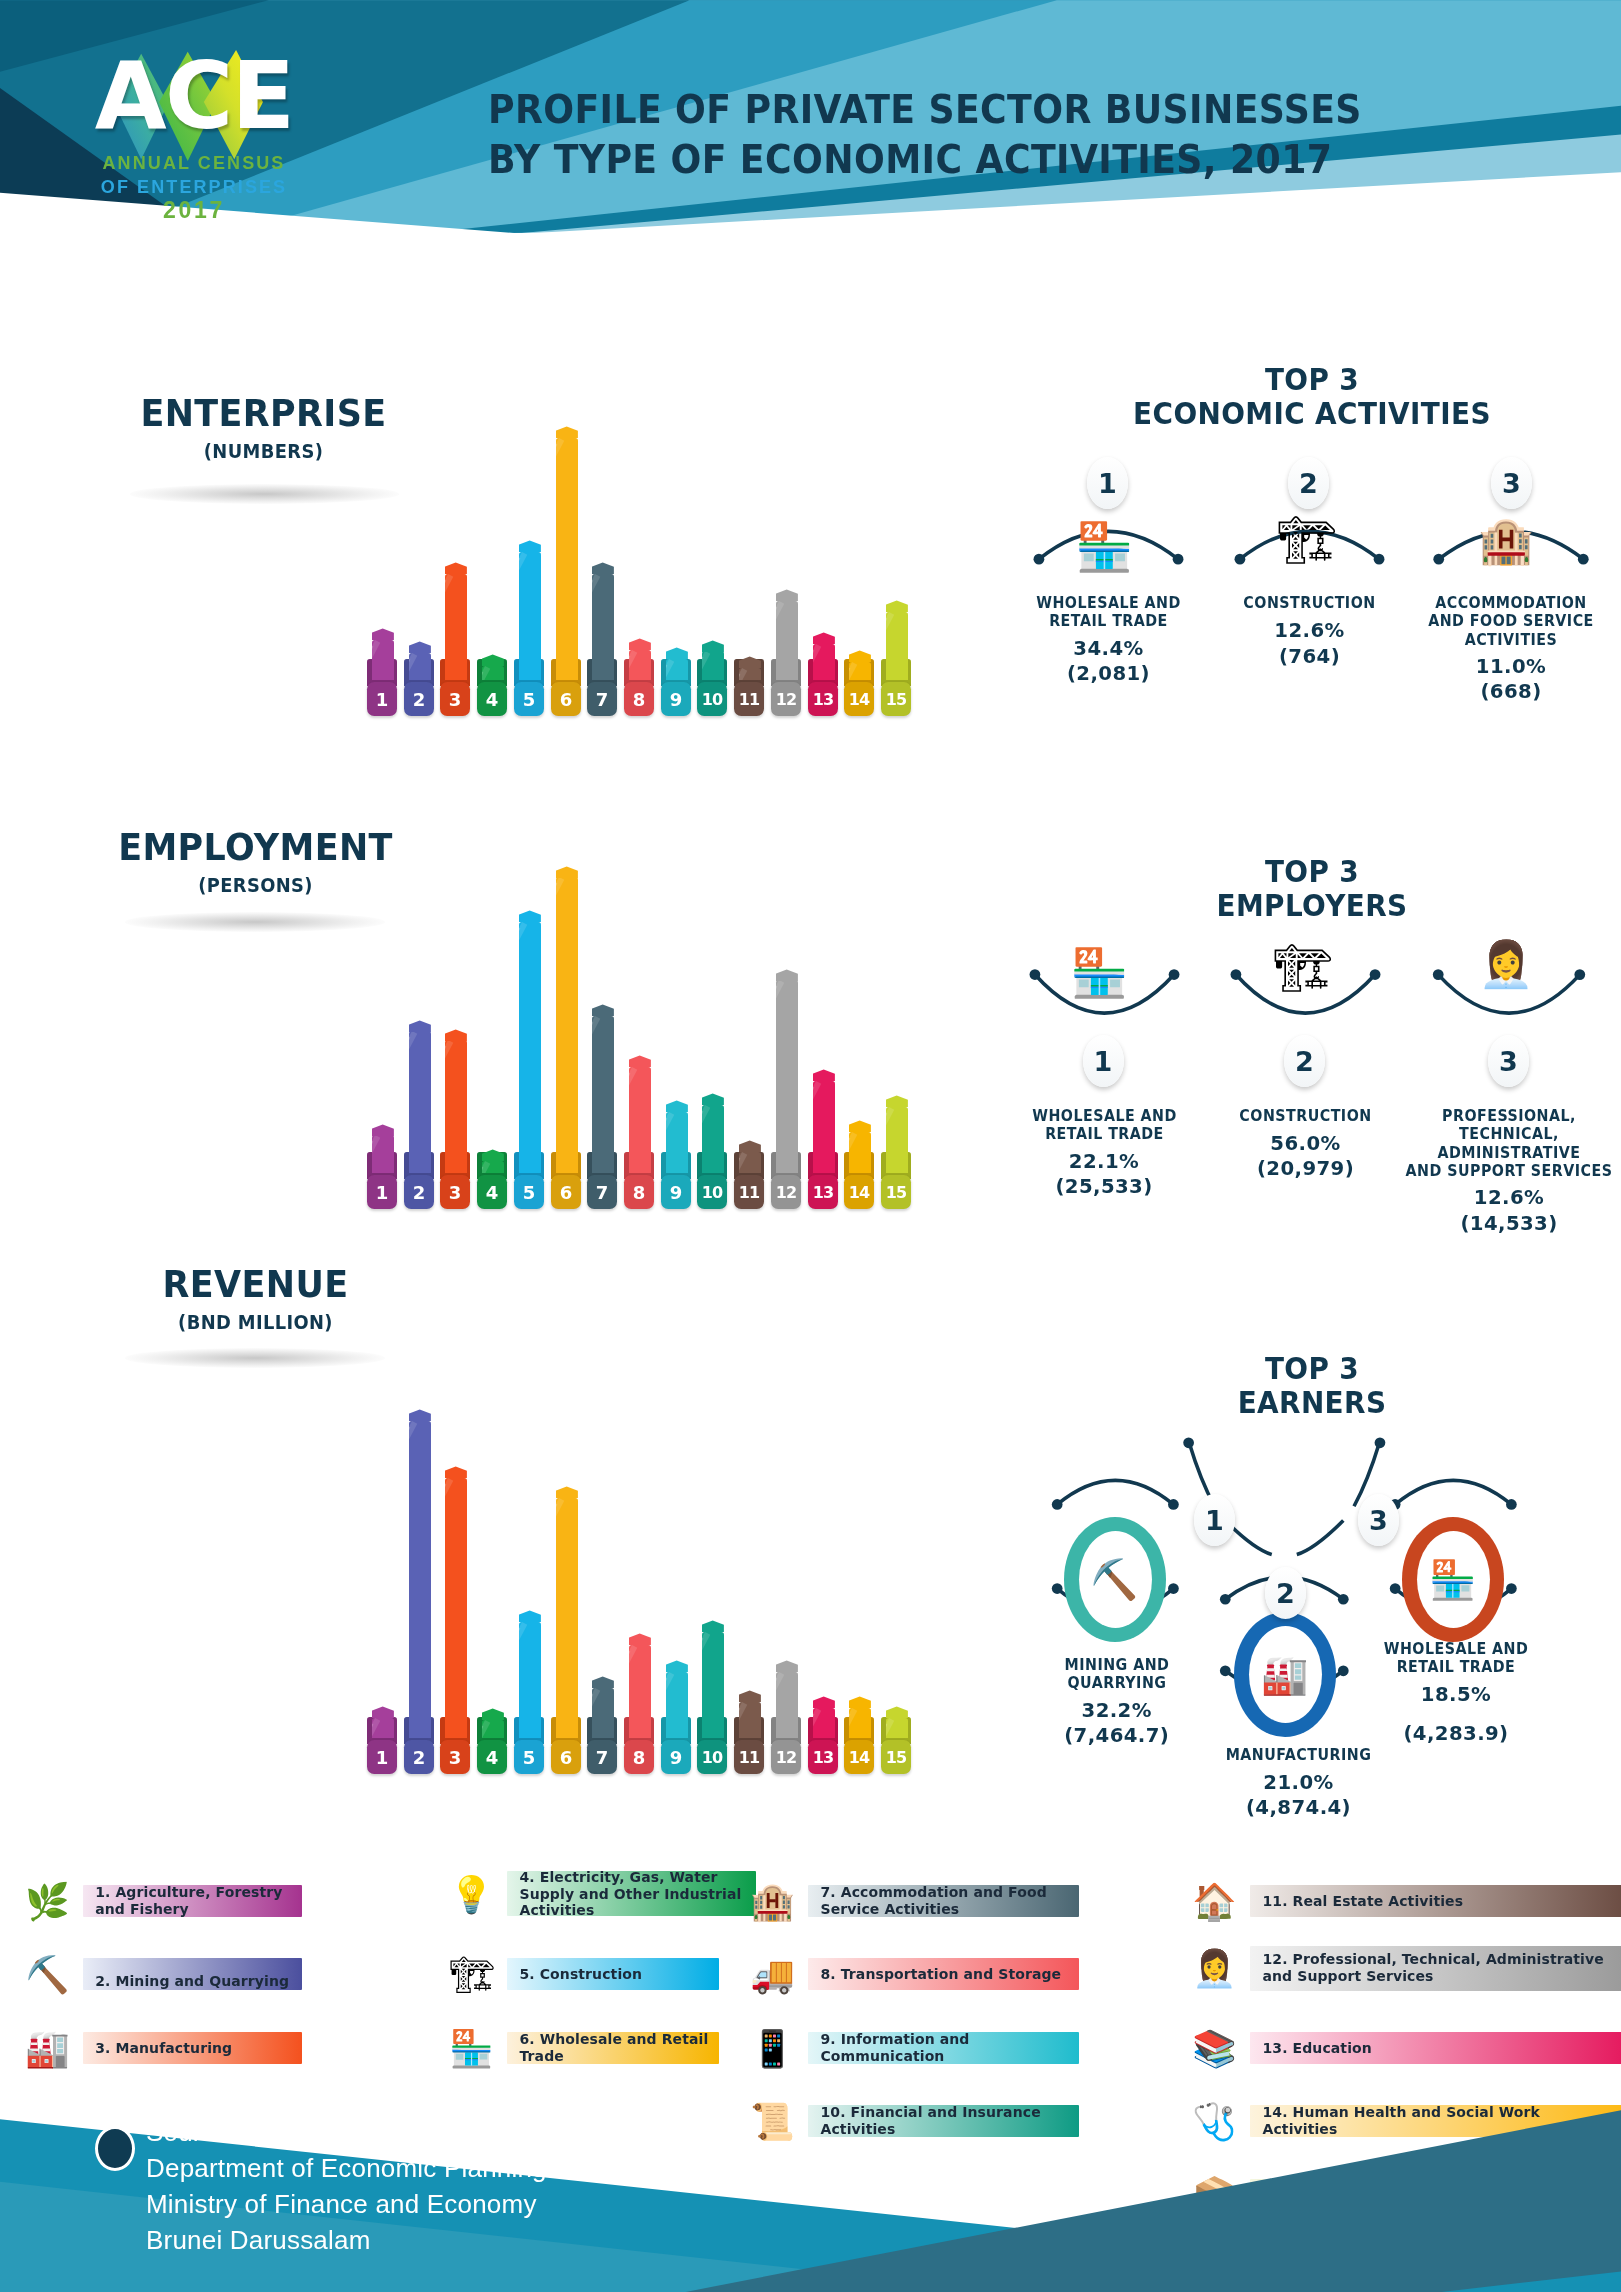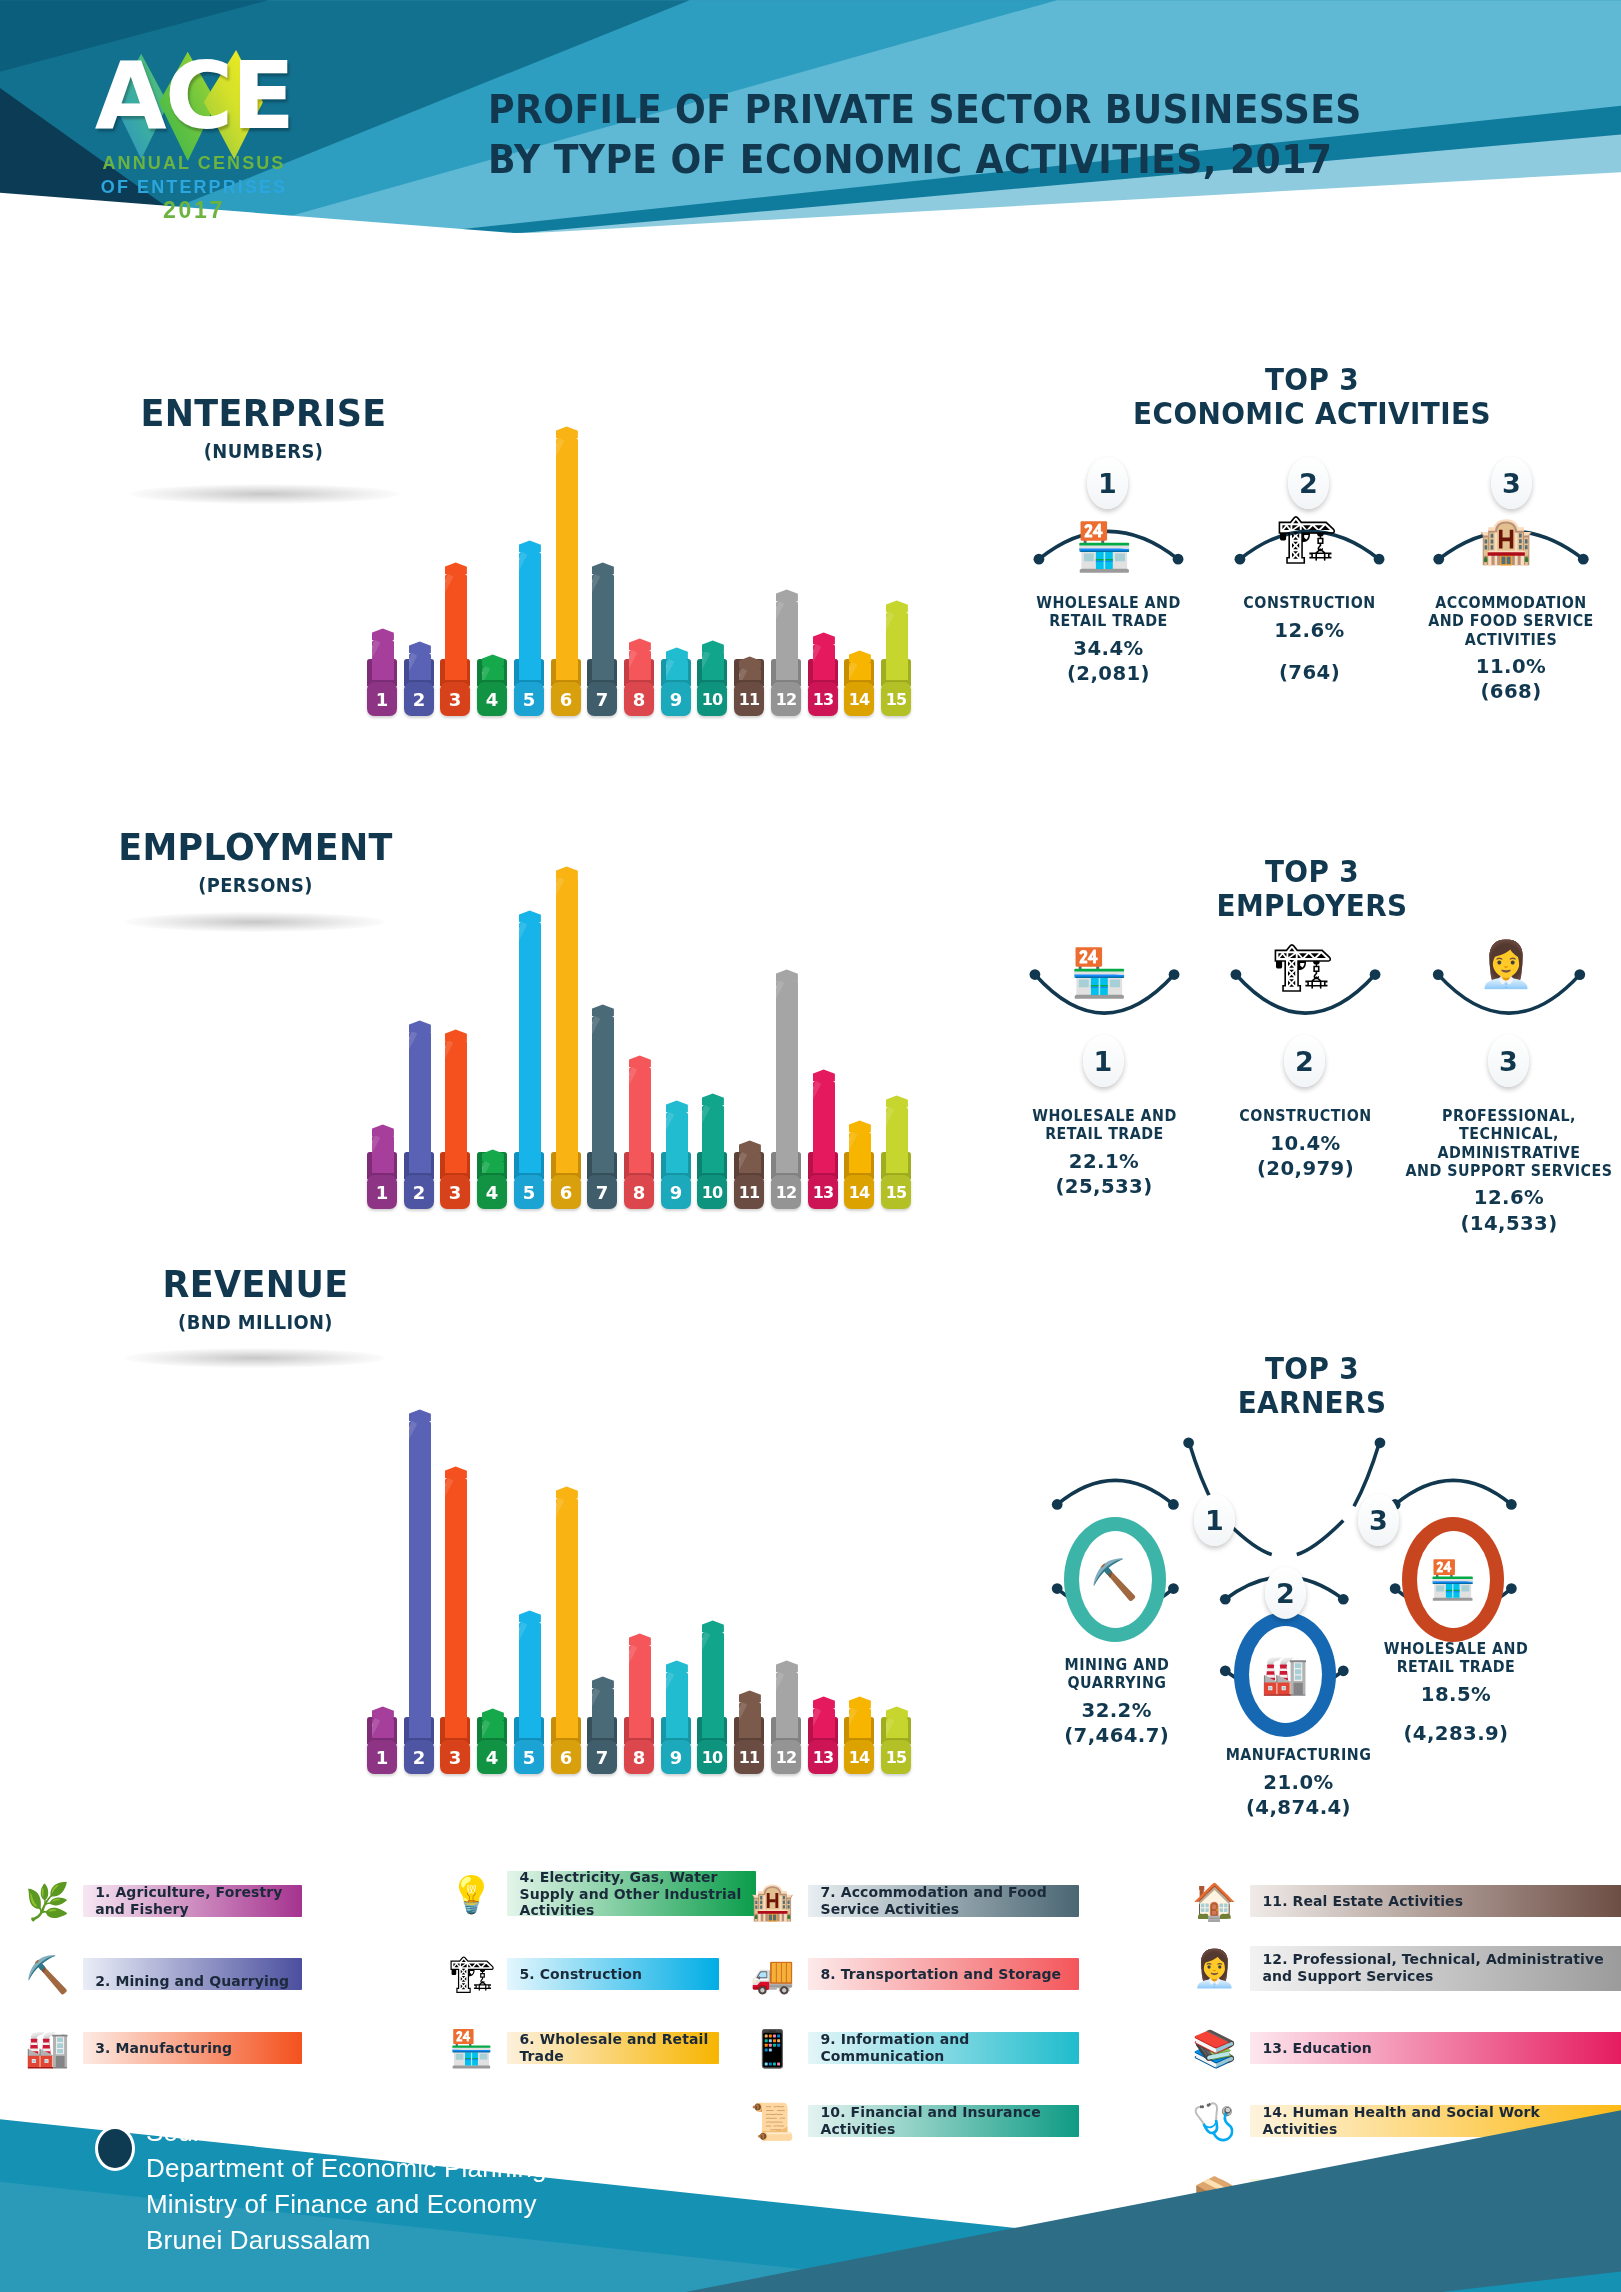--- a/index.html
+++ b/index.html
@@ -383,21 +383,21 @@
       <svg width="193" height="99" style="position:absolute;left:0;top:41px;" viewBox="0 0 215 110">
         <path d="M30 68 Q107 6 185 68" stroke="#11384f" stroke-width="4" fill="none"></path>
         <circle cx="30" cy="68" r="6" fill="#11384f"></circle>
           <circle cx="185" cy="68" r="6" fill="#11384f"></circle>
       </svg>
       <div class="t3-icon" style="left:64px;top:59px;font-size:47px;line-height:1;">🏗</div>
       <div class="t3-label" style="margin-top:137px;">
           <div>CONSTRUCTION</div>
         </div>
       <div class="t3-val">12.6%</div>
-      <div class="t3-val" style="margin-top:19px;">(764)</div>
+      <div class="t3-val" style="margin-top:3px;">(764)</div>
     </div>
 
     <div class="t3-item" style="left:407px;top:94px;width:202px;">
       <div class="t3-num" style="left:81px;top:0;">3</div>
       <svg width="202" height="99" style="position:absolute;left:0;top:41px;" viewBox="0 0 225 110">
         <path d="M32 68 Q113 6 193 68" stroke="#11384f" stroke-width="4" fill="none"></path>
         <circle cx="32" cy="68" r="6" fill="#11384f"></circle>
           <circle cx="193" cy="68" r="6" fill="#11384f"></circle>
       </svg>
       <div class="t3-icon" style="left:68px;top:61px;font-size:45px;line-height:1;">🏨</div>
@@ -582,21 +582,21 @@
       <div class="t3-icon" style="left:64px;top:-5.4px;font-size:47px;line-height:1;">🏗</div>
       <svg width="193" height="99" style="position:absolute;left:0;top:19.7px;" viewBox="0 0 215 110">
         <path d="M30 6 Q107 92 185 6" stroke="#11384f" stroke-width="4" fill="none"></path>
         <circle cx="30" cy="6" r="6" fill="#11384f"></circle>
           <circle cx="185" cy="6" r="6" fill="#11384f"></circle>
       </svg>
       <div class="t3-num" style="left:75px;top:86px;">2</div>
       <div class="t3-label" style="margin-top:158px;">
           <div>CONSTRUCTION</div>
         </div>
-      <div class="t3-val">10.4%</div>
+      <div class="t3-val">56.0%</div>
       <div class="t3-val" style="margin-top:1.8px;">(20,979)</div>
     </div>
 
     <div class="t3-item" style="left:394px;top:94px;width:224px;">
       <div class="t3-icon" style="left:81px;top:-7.2px;font-size:45px;line-height:1;">👩‍💼</div>
       <svg width="224" height="99" style="position:absolute;left:0;top:19.7px;" viewBox="0 0 250 110">
         <path d="M46 6 Q125 92 204 6" stroke="#11384f" stroke-width="4" fill="none"></path>
         <circle cx="46" cy="6" r="6" fill="#11384f"></circle>
           <circle cx="204" cy="6" r="6" fill="#11384f"></circle>
       </svg>

